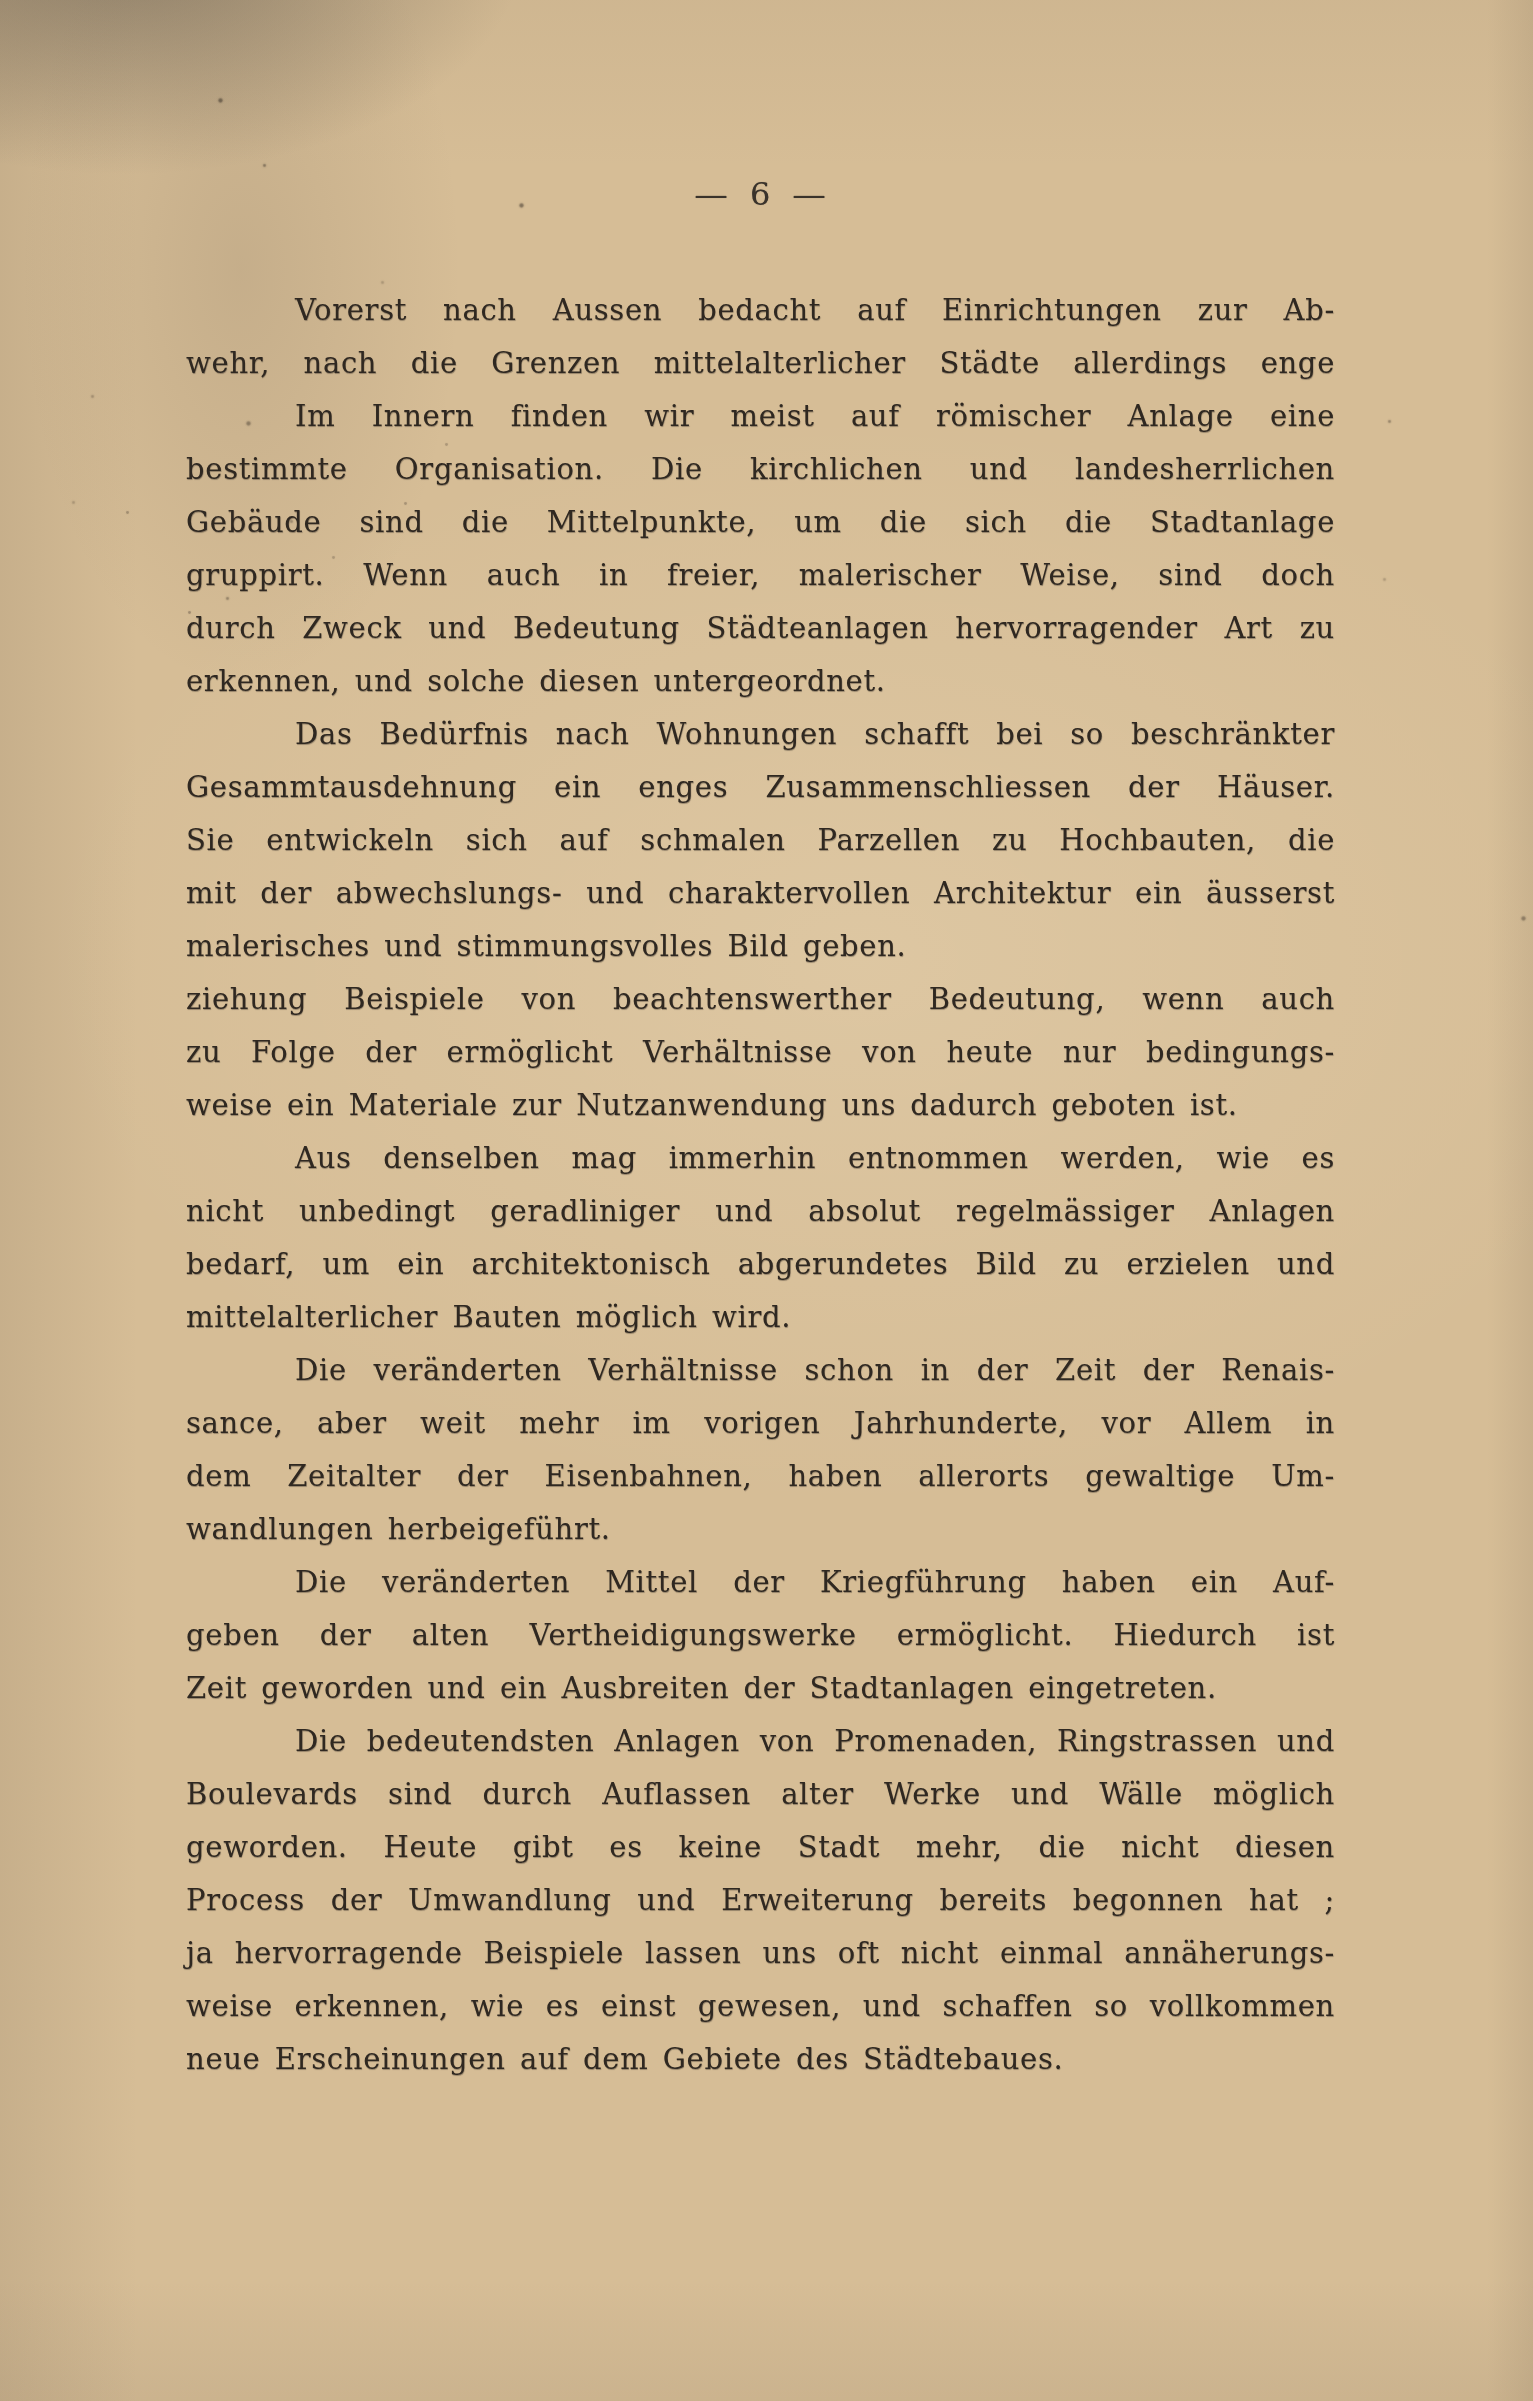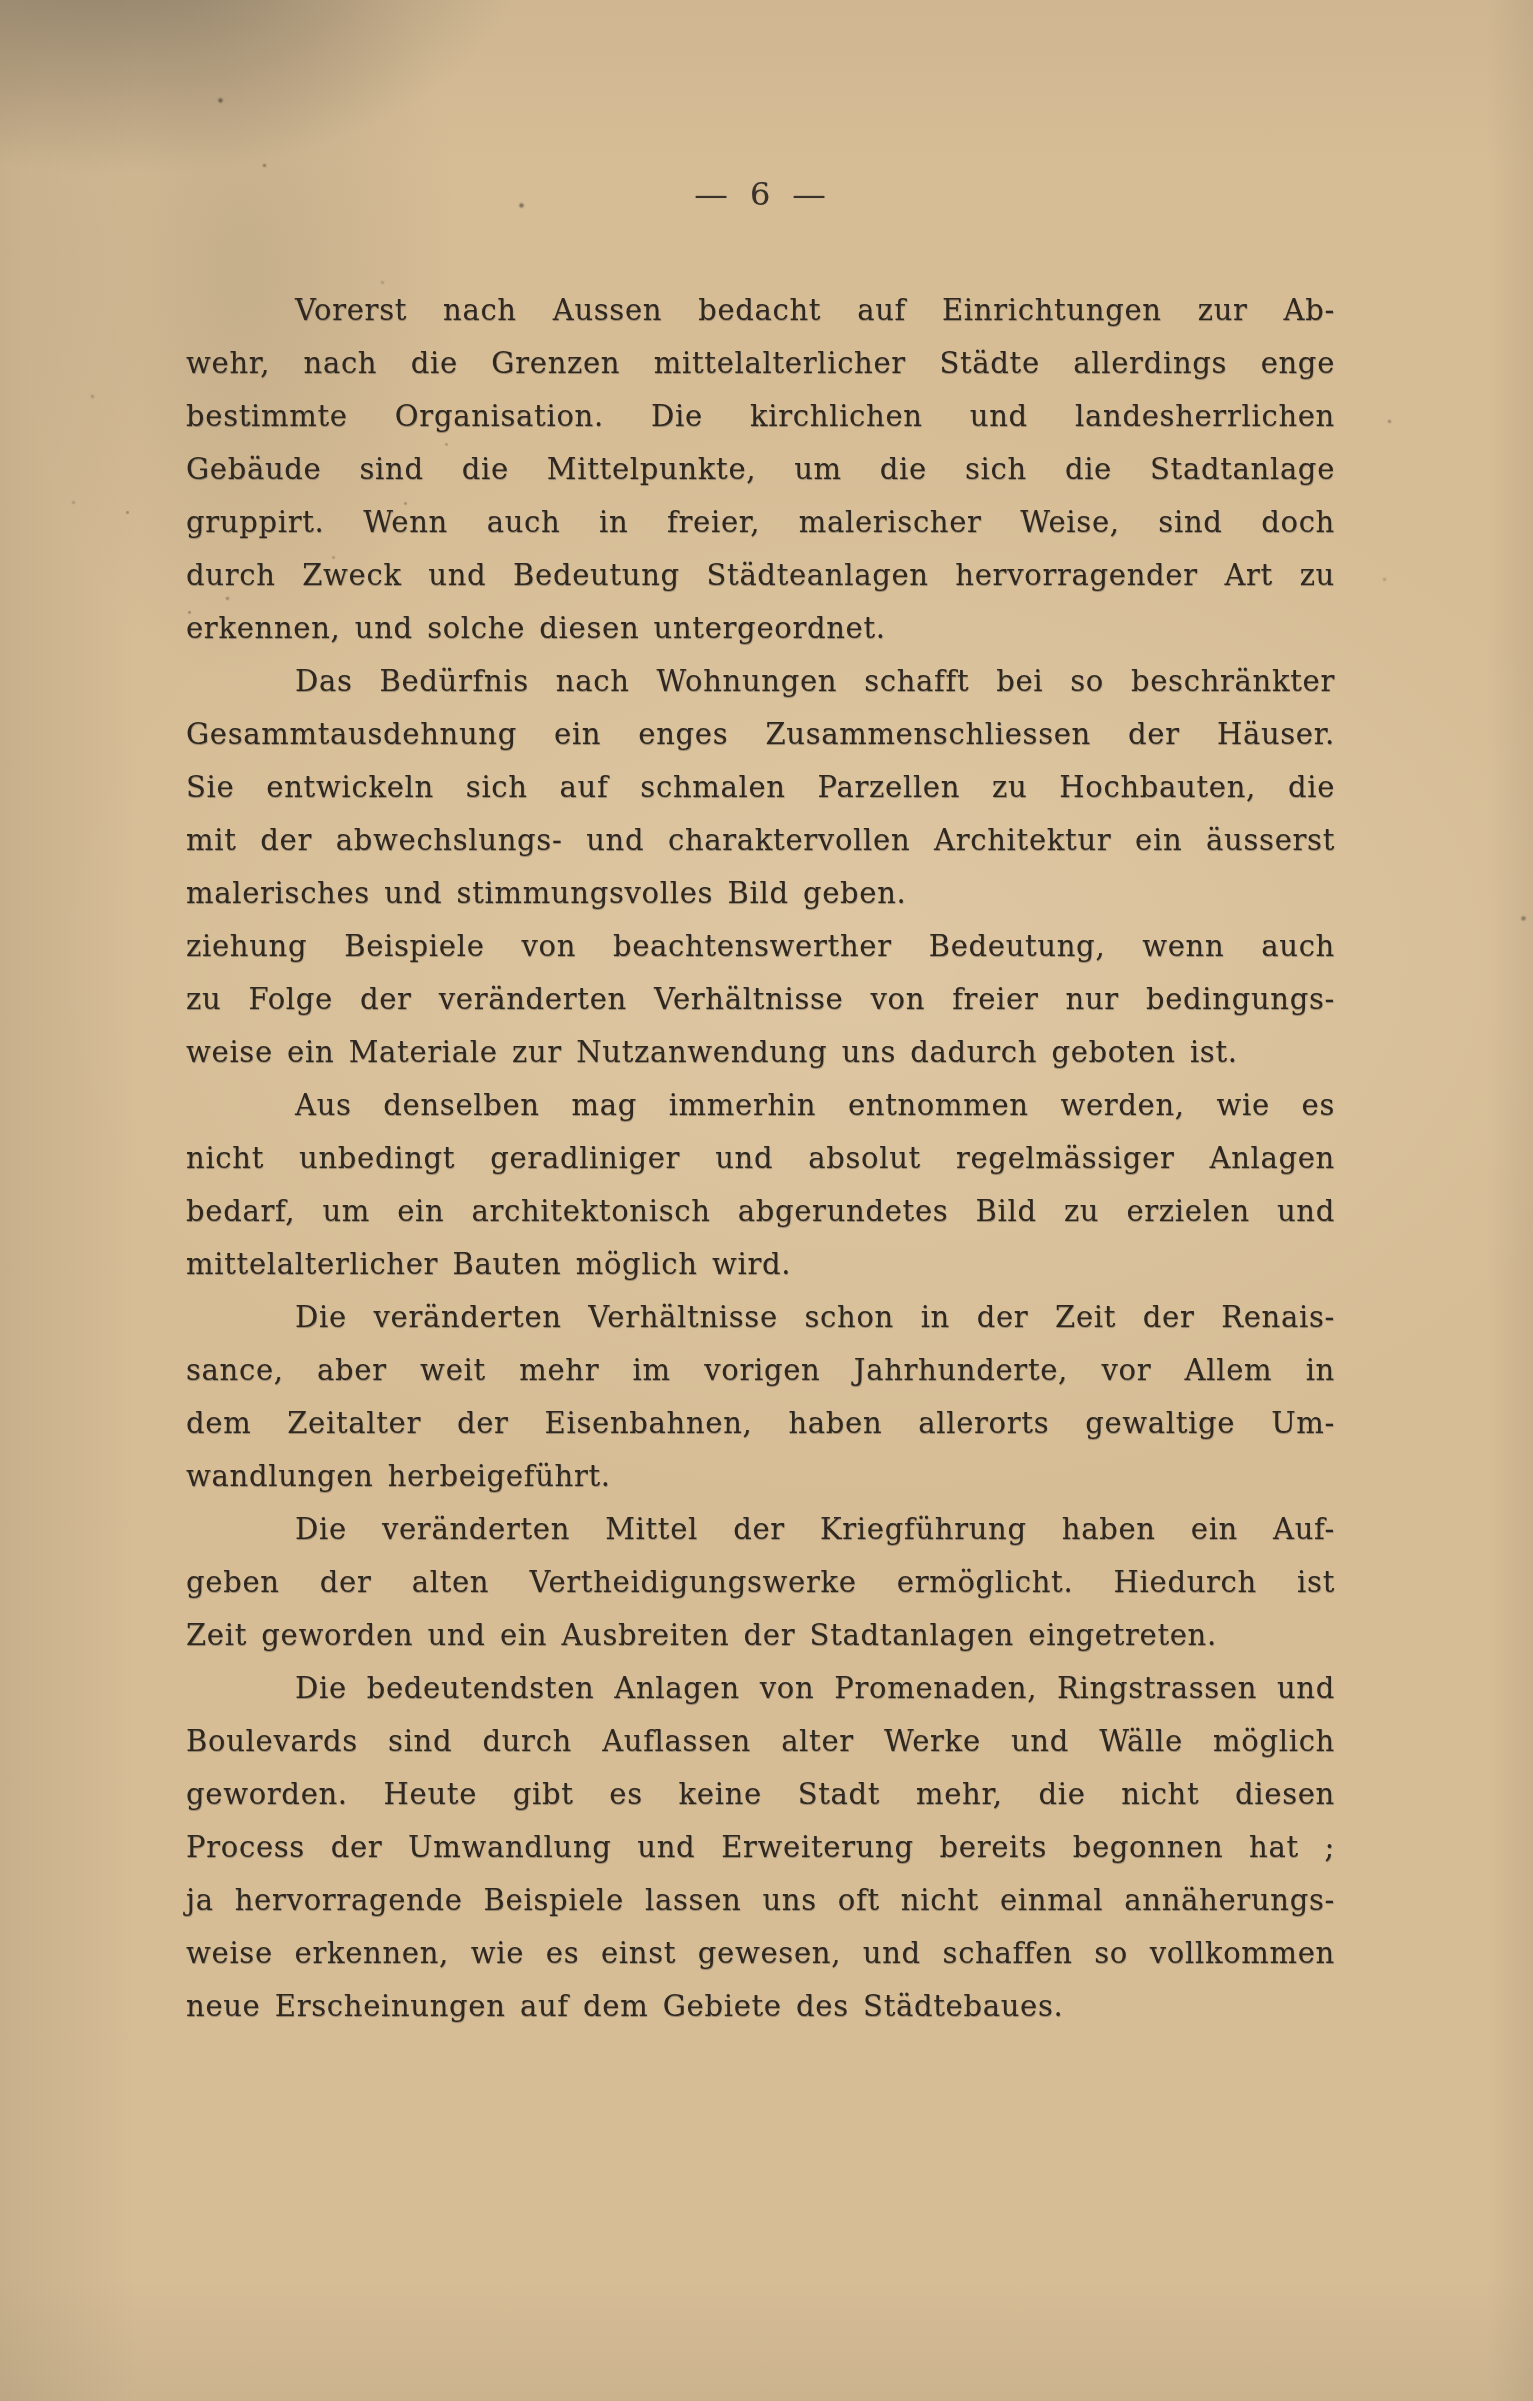--- a/index.html
+++ b/index.html
@@ -94,32 +94,33 @@
   <div class="texture"></div>
   <div class="speckles"></div>
 
   <div class="pagenum">
     <span class="dash">—</span><span class="num">6</span><span class="dash">—</span>
   </div>
 
   <div class="body" id="text-body">
       <div class="line j ind">Vorerst nach Aussen bedacht auf Einrichtungen zur Ab-</div>
       <div class="line j">wehr, nach die Grenzen mittelalterlicher Städte allerdings enge</div>
+      <div class="line j ind">Im Innern finden wir meist auf römischer Anlage eine</div>
       <div class="line j">bestimmte Organisation. Die kirchlichen und landesherrlichen</div>
       <div class="line j">Gebäude sind die Mittelpunkte, um die sich die Stadtanlage</div>
       <div class="line j">gruppirt. Wenn auch in freier, malerischer Weise, sind doch</div>
       <div class="line j">durch Zweck und Bedeutung Städteanlagen hervorragender Art zu</div>
       <div class="line">erkennen, und solche diesen untergeordnet.</div>
       <div class="line j ind">Das Bedürfnis nach Wohnungen schafft bei so beschränkter</div>
       <div class="line j">Gesammtausdehnung ein enges Zusammenschliessen der Häuser.</div>
       <div class="line j">Sie entwickeln sich auf schmalen Parzellen zu Hochbauten, die</div>
       <div class="line j">mit der abwechslungs- und charaktervollen Architektur ein äusserst</div>
       <div class="line">malerisches und stimmungsvolles Bild geben.</div>
       <div class="line j">ziehung Beispiele von beachtenswerther Bedeutung, wenn auch</div>
-      <div class="line j">zu Folge der veränderten Verhältnisse von freier nur bedingungs-</div>
+      <div class="line j">zu Folge der ermöglicht Verhältnisse von heute nur bedingungs-</div>
       <div class="line">weise ein Materiale zur Nutzanwendung uns dadurch geboten ist.</div>
       <div class="line j ind">Aus denselben mag immerhin entnommen werden, wie es</div>
       <div class="line j">nicht unbedingt geradliniger und absolut regelmässiger Anlagen</div>
       <div class="line j">bedarf, um ein architektonisch abgerundetes Bild zu erzielen und</div>
       <div class="line">mittelalterlicher Bauten möglich wird.</div>
       <div class="line j ind">Die veränderten Verhältnisse schon in der Zeit der Renais-</div>
       <div class="line j">sance, aber weit mehr im vorigen Jahrhunderte, vor Allem in</div>
       <div class="line j">dem Zeitalter der Eisenbahnen, haben allerorts gewaltige Um-</div>
       <div class="line">wandlungen herbeigeführt.</div>
       <div class="line j ind">Die veränderten Mittel der Kriegführung haben ein Auf-</div>

